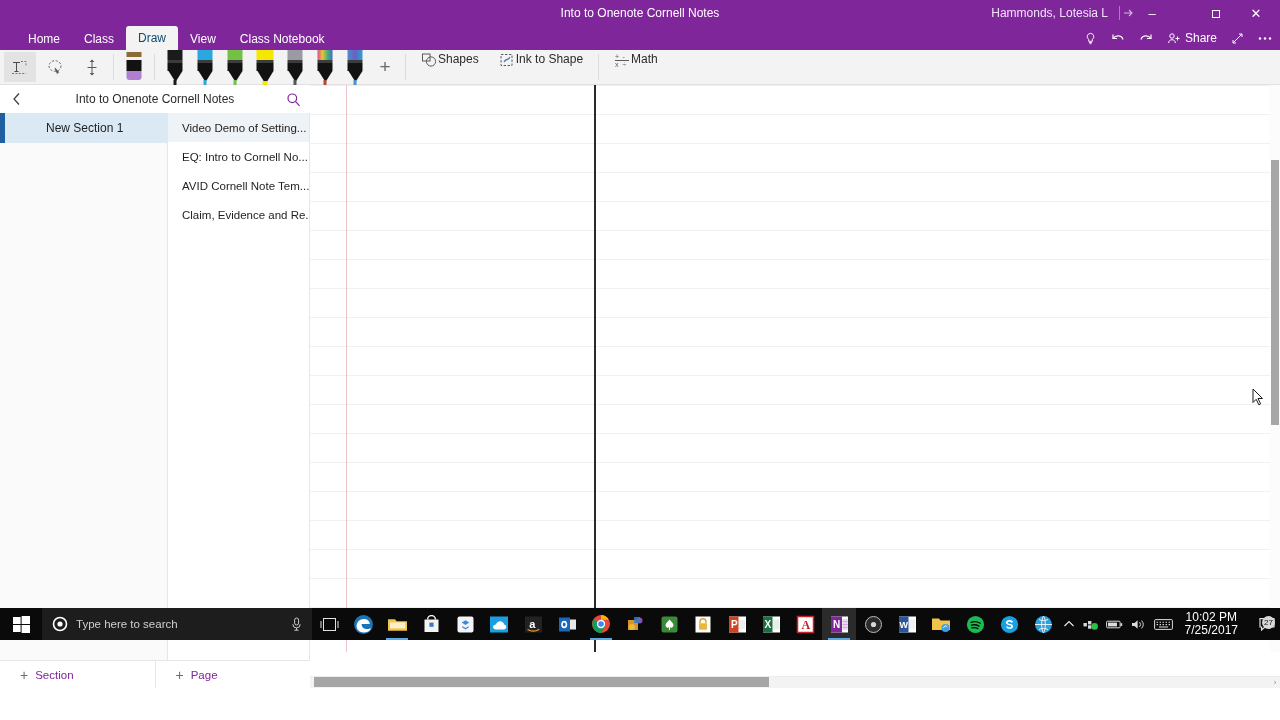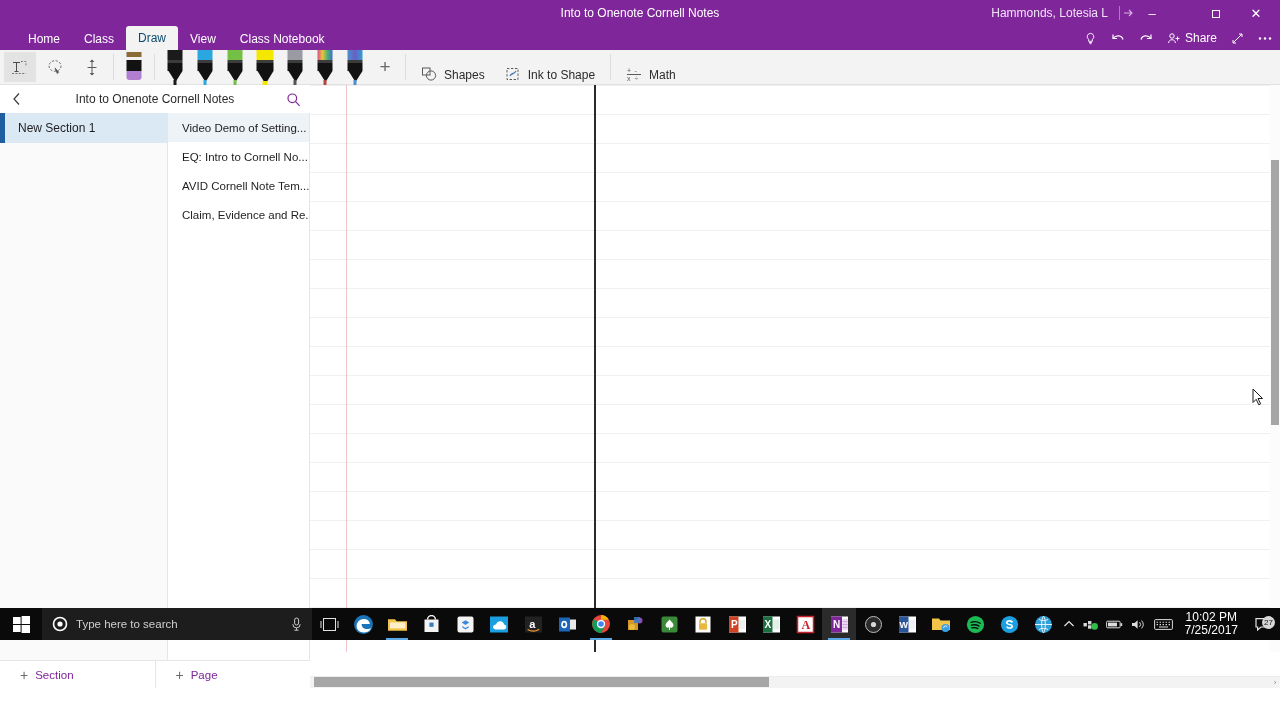--- a/index.html
+++ b/index.html
@@ -100,40 +100,40 @@
   .eraser .e1 { width: 15px; height: 5px; background: #8a6a36; }
   .eraser .e2 { width: 15px; height: 3px; background: #f0f0f0; }
   .eraser .e3 { width: 15px; height: 11px; background: #121212; }
   .eraser .e4 { width: 15px; height: 9px; background: #b07fd0; border-radius: 0 0 3px 3px; }
 
   .plus-pen {
     width: 30px; height: 30px; display: flex; align-items: center; justify-content: center;
     font-size: 19px; color: #6b6b6b; font-weight: 300;
   }
   .dbtn {
-    height: 30px; display: flex; align-items: flex-end; gap: 6px; padding: 0 10px;
+    height: 30px; display: flex; align-items: flex-start; gap: 0; padding: 0 10px;
     font-size: 12px; color: #2b2b2b; white-space: nowrap;
   }
 
   
   .navhdr {
     position: absolute; top: 85px; left: 0; width: 310px; height: 28px;
     background: #fff; display: flex; align-items: center;
   }
   .nav-back { width: 34px; height: 28px; display:flex; align-items:center; justify-content:center; color:#3a3a3a; }
   .nav-title { flex: 1; text-align: center; font-size: 12px; color: #2b2b2b; }
   .nav-search { width: 34px; height: 28px; display:flex; align-items:center; justify-content:center; color:#80269b; }
 
   .sectionpane {
     position: absolute; top: 113px; left: 0; width: 168px; height: 547px;
     background: #fafafa; border-right: 1px solid #e6e6e6;
   }
   .section-item {
     position: relative; height: 30px; display: flex; align-items: center;
-    padding-left: 18px; font-size: 12px; color: #1f1f1f;
+    padding-left: 46px; font-size: 12px; color: #1f1f1f;
   }
   .section-item.active { background: #dbe9f5; }
   .section-item.active::before {
     content: ""; position: absolute; left: 0; top: 0; width: 5px; height: 30px; background: #1f5fa0;
   }
   .pagepane {
     position: absolute; top: 113px; left: 168px; width: 142px; height: 547px;
     background: #fff; border-right: 1px solid #e6e6e6;
   }
   .page-item {
@@ -206,21 +206,21 @@
     width: 34px; height: 32px; display: flex; align-items: center; justify-content: center;
     position: relative;
   }
   .tb-icon.running::after {
     content: ""; position: absolute; bottom: 0; left: 6px; width: 22px; height: 2px; background: #5aa9e6;
   }
   .tb-icon.active { background: #2b2b2b; }
   .tray { margin-left: auto; display: flex; align-items: center; gap: 8px; padding-right: 4px; height: 32px; }
   .tray-ic { color: #e8e8e8; font-size: 11px; display:flex; align-items:center; }
   .clock { color: #fff; font-size: 12px; line-height: 13px; text-align: center; padding: 0 4px; }
-  .notif { position: relative; width: 26px; display:flex; align-items:center; justify-content:center; }
+  .notif { position: relative; width: 26px; display:flex; align-items:center; justify-content:flex-end; }
   .notif-badge {
     position: absolute; right: 1px; bottom: 3px; min-width: 13px; height: 13px;
     border-radius: 7px; background: #d8d8d8; color: #111; font-size: 8px;
     display: flex; align-items: center; justify-content: center; padding: 0 2px;
   }
 </style>
 </head>
 <body>
 
 <div id="app">

